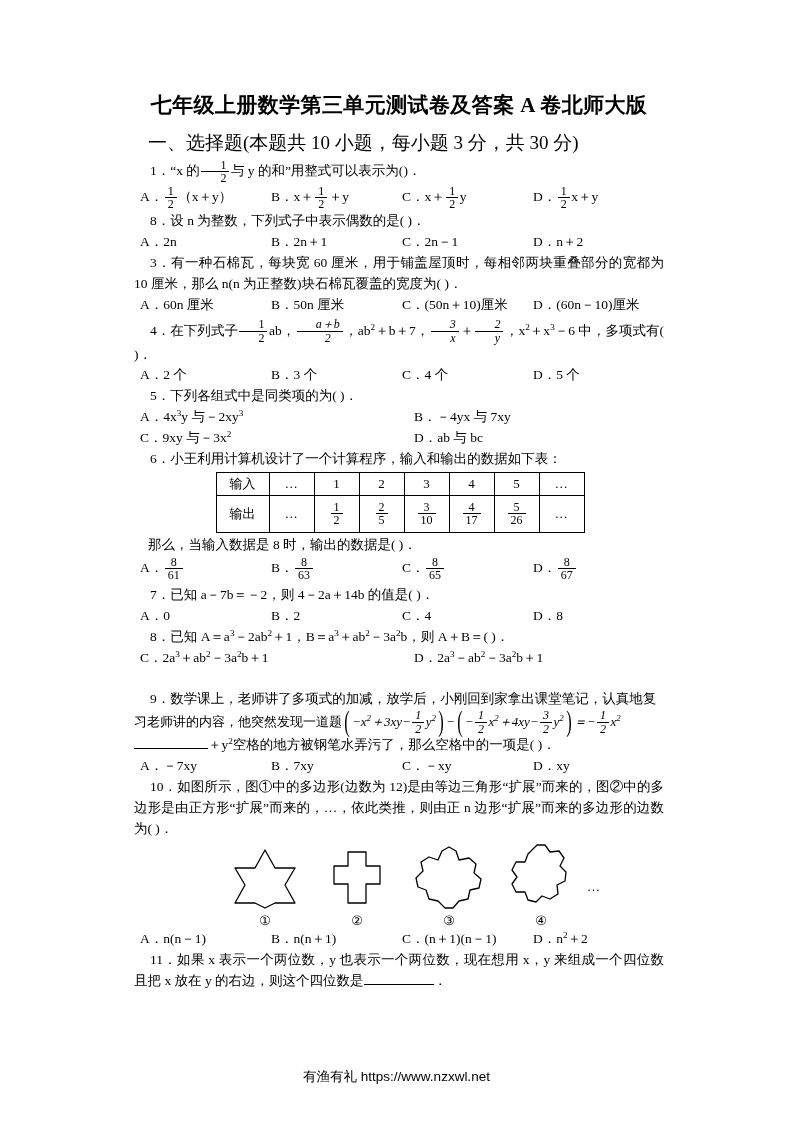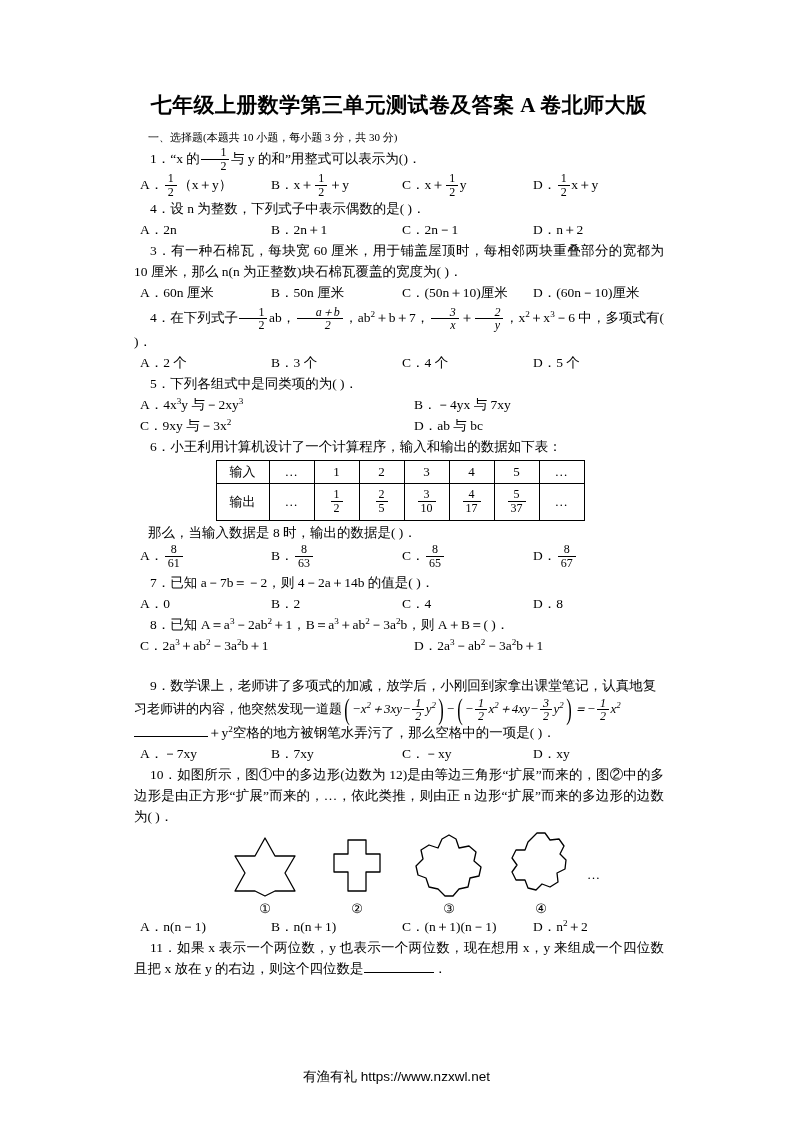--- a/index.html
+++ b/index.html
@@ -33,21 +33,21 @@
     font-family: "Liberation Serif", "DejaVu Serif", serif;
     font-size: 21px;
     font-weight: bold;
     text-align: center;
     margin: 0 0 11px 0;
     letter-spacing: 0.4px;
     line-height: 1.25;
   }
 
   .sec-head {
-    font-size: 11px;
+    font-size: 19px;
     line-height: 1.52;
     margin: 0 0 1px 0;
     text-indent: 14px;
   }
 
   .q {
     font-size: 13.5px;
     line-height: 1.55;
     margin: 0;
     text-align: justify;
@@ -185,21 +185,21 @@
       <span><span>C．x＋</span><span class="frac">
             <span class="num">1</span>
             <span class="den">2</span>
           </span><span>y</span></span>
       <span><span>D．</span><span class="frac">
             <span class="num">1</span>
             <span class="den">2</span>
           </span><span>x＋y</span></span>
     </div>
 
-    <div class="q indent">4．设 n 为整数，下列式子中表示偶数的是(        )．</div>
+    <div class="q indent">8．设 n 为整数，下列式子中表示偶数的是(        )．</div>
     <div class="opts o4">
       <span>A．2n</span>
       <span>B．2n＋1</span>
       <span>C．2n－1</span>
       <span>D．n＋2</span>
     </div>
 
     <div class="q indent">3．有一种石棉瓦，每块宽 60 厘米，用于铺盖屋顶时，每相邻两块重叠部分的宽都为 10 厘米，那么 n(n 为正整数)块石棉瓦覆盖的宽度为(        )．</div>
     <div class="opts o4">
       <span>A．60n 厘米</span>
@@ -268,21 +268,21 @@
           <td class="cell"><span class="frac">
                   <span class="num">3</span>
                   <span class="den">10</span>
                 </span></td>
           <td class="cell"><span class="frac">
                   <span class="num">4</span>
                   <span class="den">17</span>
                 </span></td>
           <td class="cell"><span class="frac">
                   <span class="num">5</span>
-                  <span class="den">37</span>
+                  <span class="den">26</span>
                 </span></td>
           <td class="cell dots">…</td>
         </tr>
       </tbody>
         </table>
     </div>
     <div class="q" style="text-indent:14px;">那么，当输入数据是 8 时，输出的数据是(        )．</div>
     <div class="opts o4">
       <span><span>A．</span><span class="frac">
             <span class="num">8</span>

